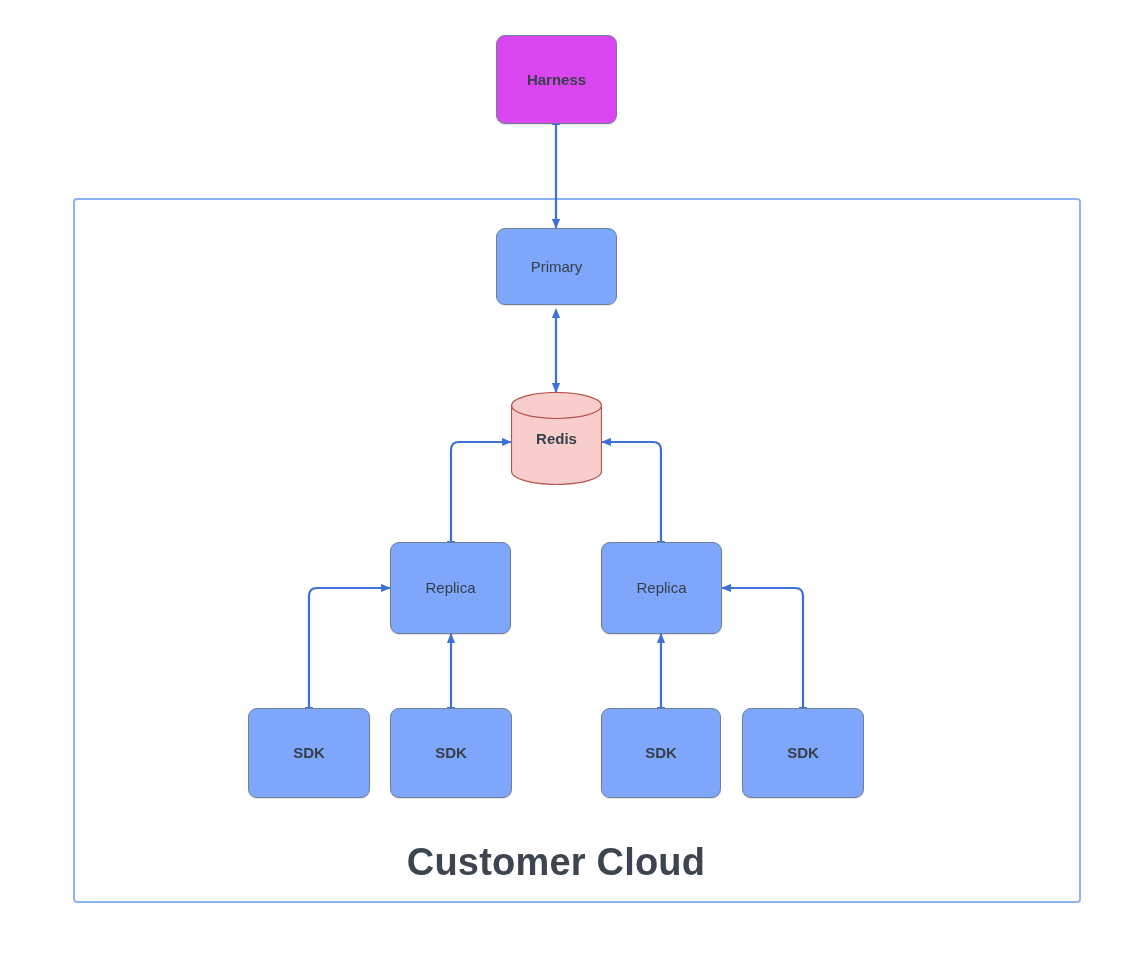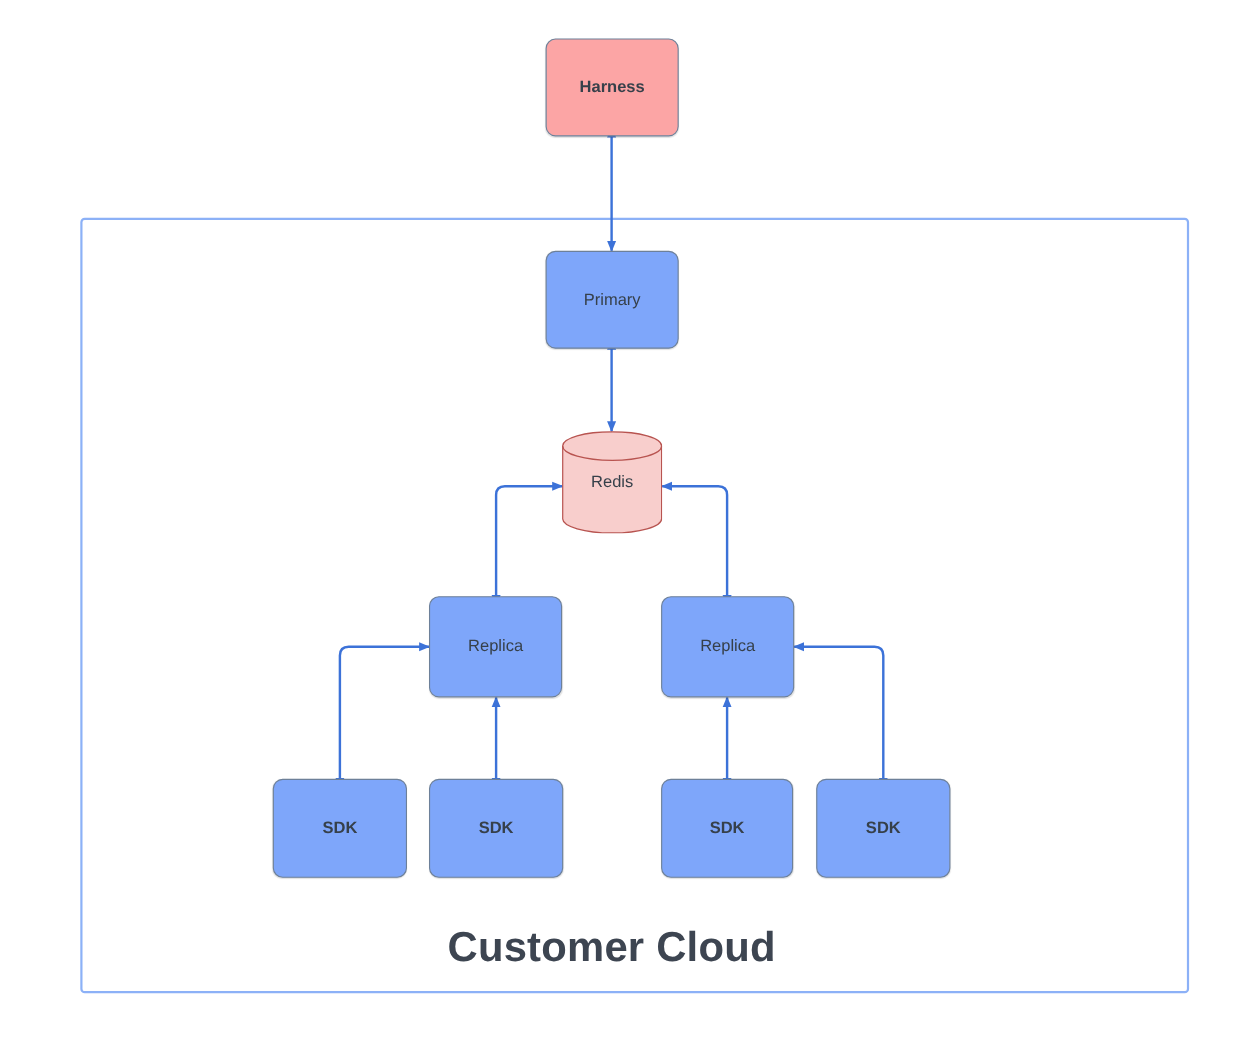--- a/index.html
+++ b/index.html
@@ -35,20 +35,21 @@
   .node.box {
     background: #7ea6fa;
     border: 1px solid #6d8099;
     border-radius: 9px;
     box-shadow: 0 1px 1px rgba(0,0,0,0.12);
   }
   .node.bold { font-weight: bold; }
   .cylinder {
     position: absolute;
     z-index: 3;
+    font-weight: bold;
   }
   .cyl-label {
     position: absolute;
     left: 0;
     width: 100%;
     text-align: center;
     color: #36404a;
     font-size: 15px;
     z-index: 4;
     pointer-events: none;
@@ -102,24 +103,24 @@
         <path d="M451,542 L451,450 Q451,442 459,442 L511,442" fill="none" stroke="#3c72d8" stroke-width="2.2" stroke-linecap="butt" marker-end="url(#arrow-end)" marker-start="url(#arrow-start)"></path>
         <path d="M661,542 L661,450 Q661,442 653,442 L602,442" fill="none" stroke="#3c72d8" stroke-width="2.2" stroke-linecap="butt" marker-end="url(#arrow-end)" marker-start="url(#arrow-start)"></path>
         <path d="M309,708 L309,596 Q309,588 317,588 L390,588" fill="none" stroke="#3c72d8" stroke-width="2.2" stroke-linecap="butt" marker-end="url(#arrow-end)" marker-start="url(#arrow-start)"></path>
         <path d="M451,708 L451,634" fill="none" stroke="#3c72d8" stroke-width="2.2" stroke-linecap="butt" marker-end="url(#arrow-end)" marker-start="url(#arrow-start)"></path>
         <path d="M661,708 L661,634" fill="none" stroke="#3c72d8" stroke-width="2.2" stroke-linecap="butt" marker-end="url(#arrow-end)" marker-start="url(#arrow-start)"></path>
         <path d="M803,708 L803,596 Q803,588 795,588 L722,588" fill="none" stroke="#3c72d8" stroke-width="2.2" stroke-linecap="butt" marker-end="url(#arrow-end)" marker-start="url(#arrow-start)"></path>
       </g>
   </svg>
 
   <div id="node-layer">
-      <div class="node box bold" style="left: 496px; top: 35px; width: 121px; height: 89px; background: #fca5a5; border-color: rgb(109, 128, 153); color: rgb(54, 64, 74);">
+      <div class="node box bold" style="left: 496px; top: 35px; width: 121px; height: 89px; background: #d946ef; border-color: rgb(109, 128, 153); color: rgb(54, 64, 74);">
         <span>Harness</span>
       </div>
-      <div class="node box" style="left: 496px; top: 228px; width: 121px; height: 89px; background: rgb(126, 166, 250); border-color: rgb(109, 128, 153); color: rgb(54, 64, 74);">
+      <div class="node box" style="left: 496px; top: 228px; width: 121px; height: 77px; background: rgb(126, 166, 250); border-color: rgb(109, 128, 153); color: rgb(54, 64, 74);">
         <span>Primary</span>
       </div>
       <div class="cylinder" style="left: 511px; top: 392px; width: 91px; height: 93px;"><svg width="91" height="93" viewBox="0 0 91 93">
           <path d="M0.5,13.5 L0.5,79.5 A45,13 0 0 0 90.5,79.5 L90.5,13.5 A45,13 0 0 0 0.5,13.5 Z" fill="#f8cecc" stroke="#b85450" stroke-width="1.2"></path>
           <path d="M0.5,13.5 A45,13 0 0 0 90.5,13.5" fill="none" stroke="#b85450" stroke-width="1.2"></path>
         </svg><div class="cyl-label" style="top: 37.5px; color: rgb(54, 64, 74);">Redis</div></div>
       <div class="node box" style="left: 390px; top: 542px; width: 121px; height: 92px; background: rgb(126, 166, 250); border-color: rgb(109, 128, 153); color: rgb(54, 64, 74);">
         <span>Replica</span>
       </div>
       <div class="node box" style="left: 601px; top: 542px; width: 121px; height: 92px; background: rgb(126, 166, 250); border-color: rgb(109, 128, 153); color: rgb(54, 64, 74);">

